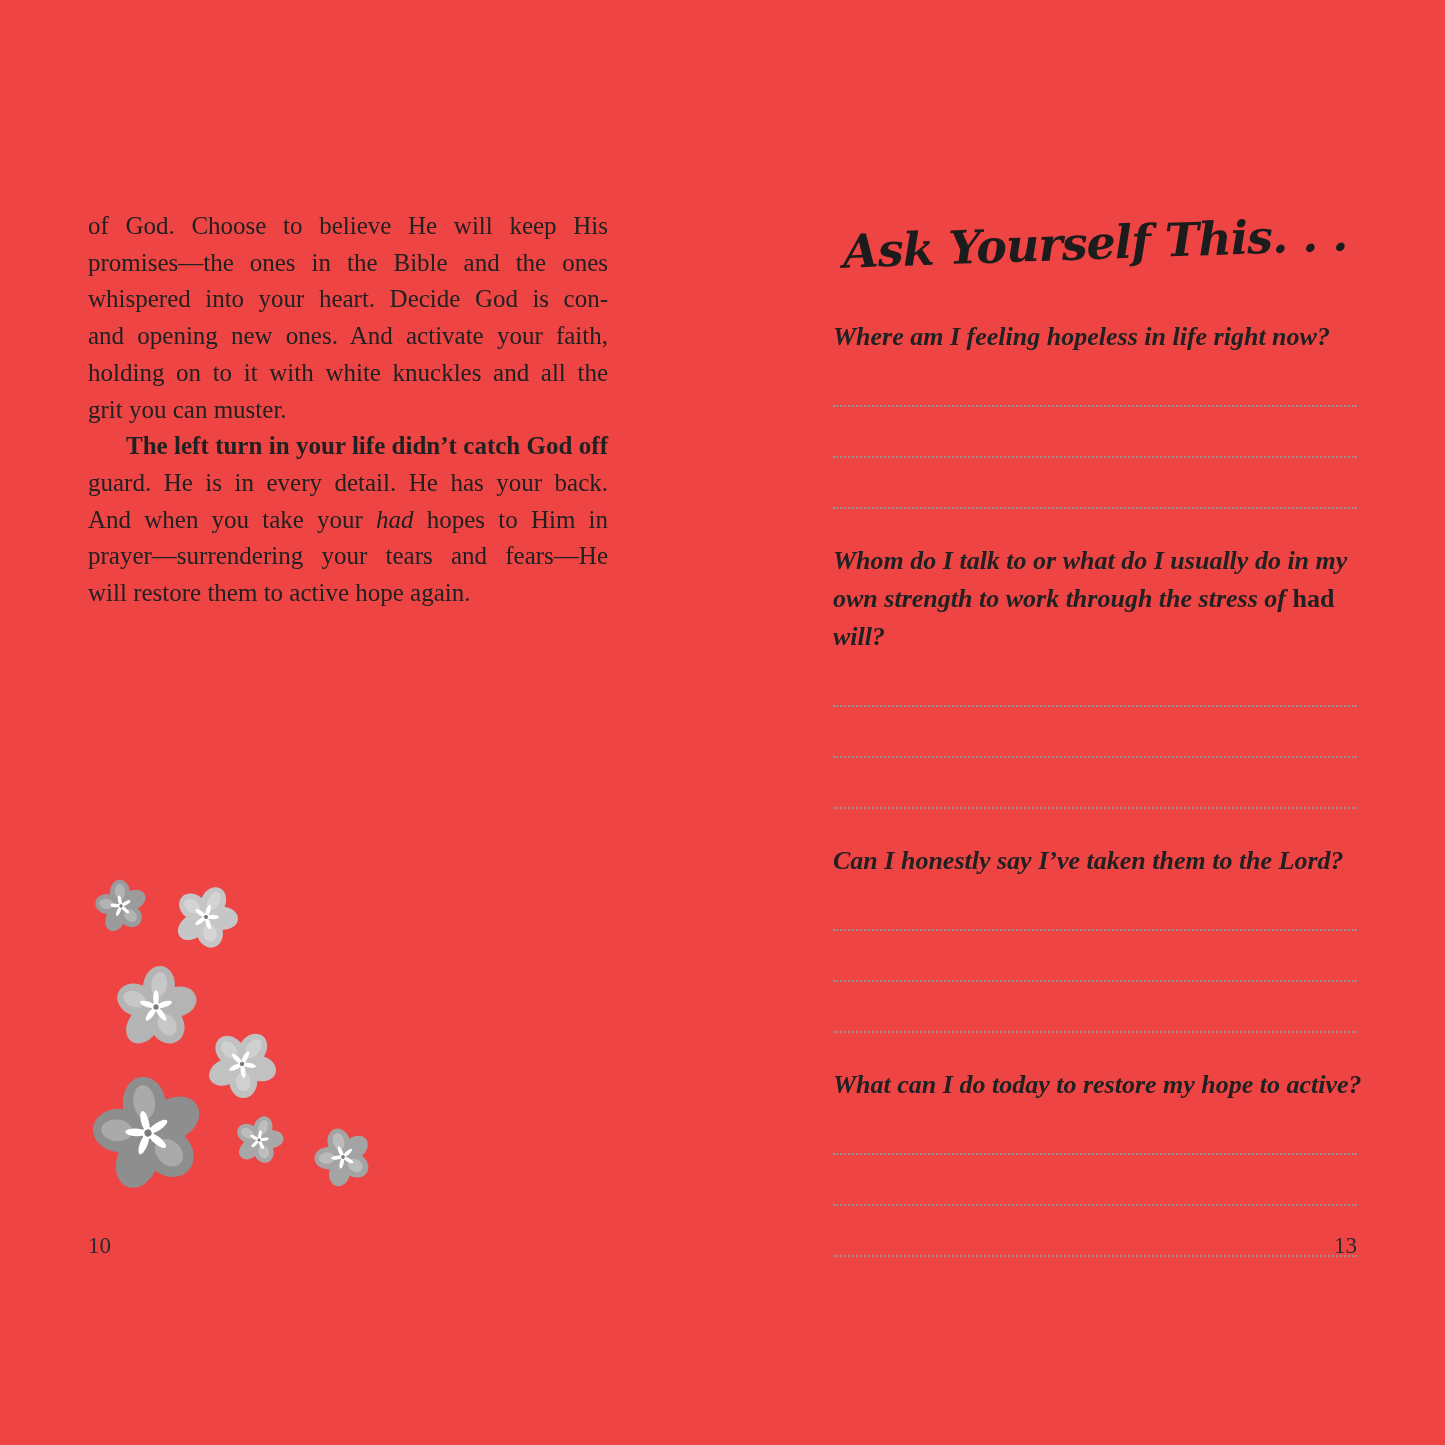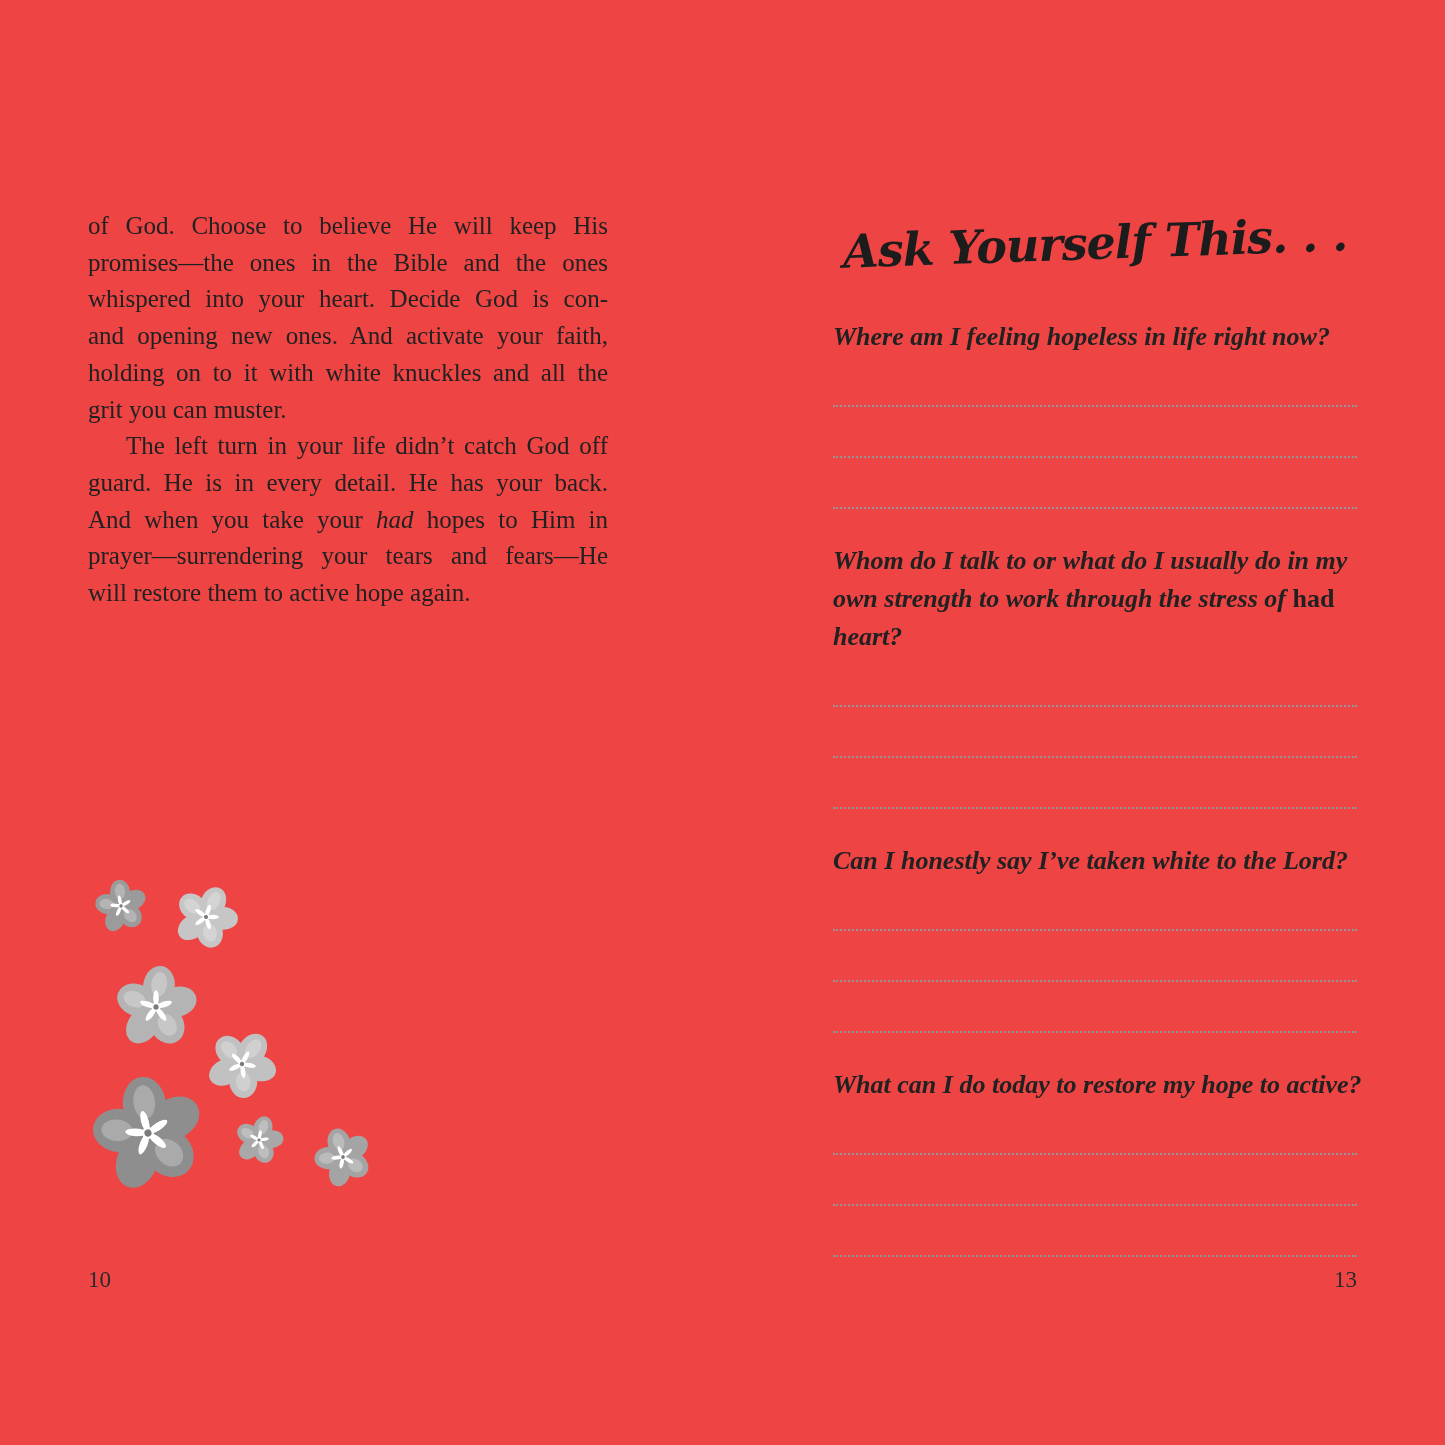--- a/index.html
+++ b/index.html
@@ -25,37 +25,36 @@
     font-size: 25px;
     line-height: 36.7px;
     white-space: nowrap;
     color: #212121;
   }
   .bline.just {
     white-space: normal;
     text-align: justify;
     text-align-last: justify;
   }
-  .bline.ind { text-indent: 38px; }
+  .bline.ind { text-indent: 38px; font-weight: bold; }
   .it { font-style: italic; }
 
   .flower-cluster {
     position: absolute;
     left: 0; top: 0;
     width: 722px; height: 1445px;
     pointer-events: none;
   }
   .flower { position: absolute; overflow: visible; }
 
   .pagenum {
     position: absolute;
     top: 1233px;
     font-size: 23px;
     color: #2a2a2a;
-    margin-top: 34px;
   }
   .pagenum-left  { left: 88px; }
   .pagenum-right { left: 833px; width: 524px; text-align: right; }
 
   
   .right-heading {
     position: absolute;
     left: 833px;
     top: 216px;
     width: 524px;
@@ -169,29 +168,29 @@
           <div class="qline"><span class="it">Where am I feeling hopeless in life right now?</span></div>
         </div>
         <div class="answer-line"></div>
         <div class="answer-line"></div>
         <div class="answer-line"></div>
       </div>
       <div class="q-block">
         <div class="question">
           <div class="qline"><span class="it">Whom do I talk to or what do I usually do in my</span></div>
           <div class="qline"><span class="it">own strength to work through the stress of </span><span class="rm">had</span></div>
-          <div class="qline"><span class="it">heart?</span></div>
-        </div>
-        <div class="answer-line"></div>
-        <div class="answer-line"></div>
-        <div class="answer-line"></div>
-      </div>
-      <div class="q-block">
-        <div class="question">
-          <div class="qline"><span class="it">Can I honestly say I’ve taken white to the Lord?</span></div>
+          <div class="qline"><span class="it">will?</span></div>
+        </div>
+        <div class="answer-line"></div>
+        <div class="answer-line"></div>
+        <div class="answer-line"></div>
+      </div>
+      <div class="q-block">
+        <div class="question">
+          <div class="qline"><span class="it">Can I honestly say I’ve taken them to the Lord?</span></div>
         </div>
         <div class="answer-line"></div>
         <div class="answer-line"></div>
         <div class="answer-line"></div>
       </div>
       <div class="q-block">
         <div class="question">
           <div class="qline"><span class="it">What can I do today to restore my hope to active?</span></div>
         </div>
         <div class="answer-line"></div>

